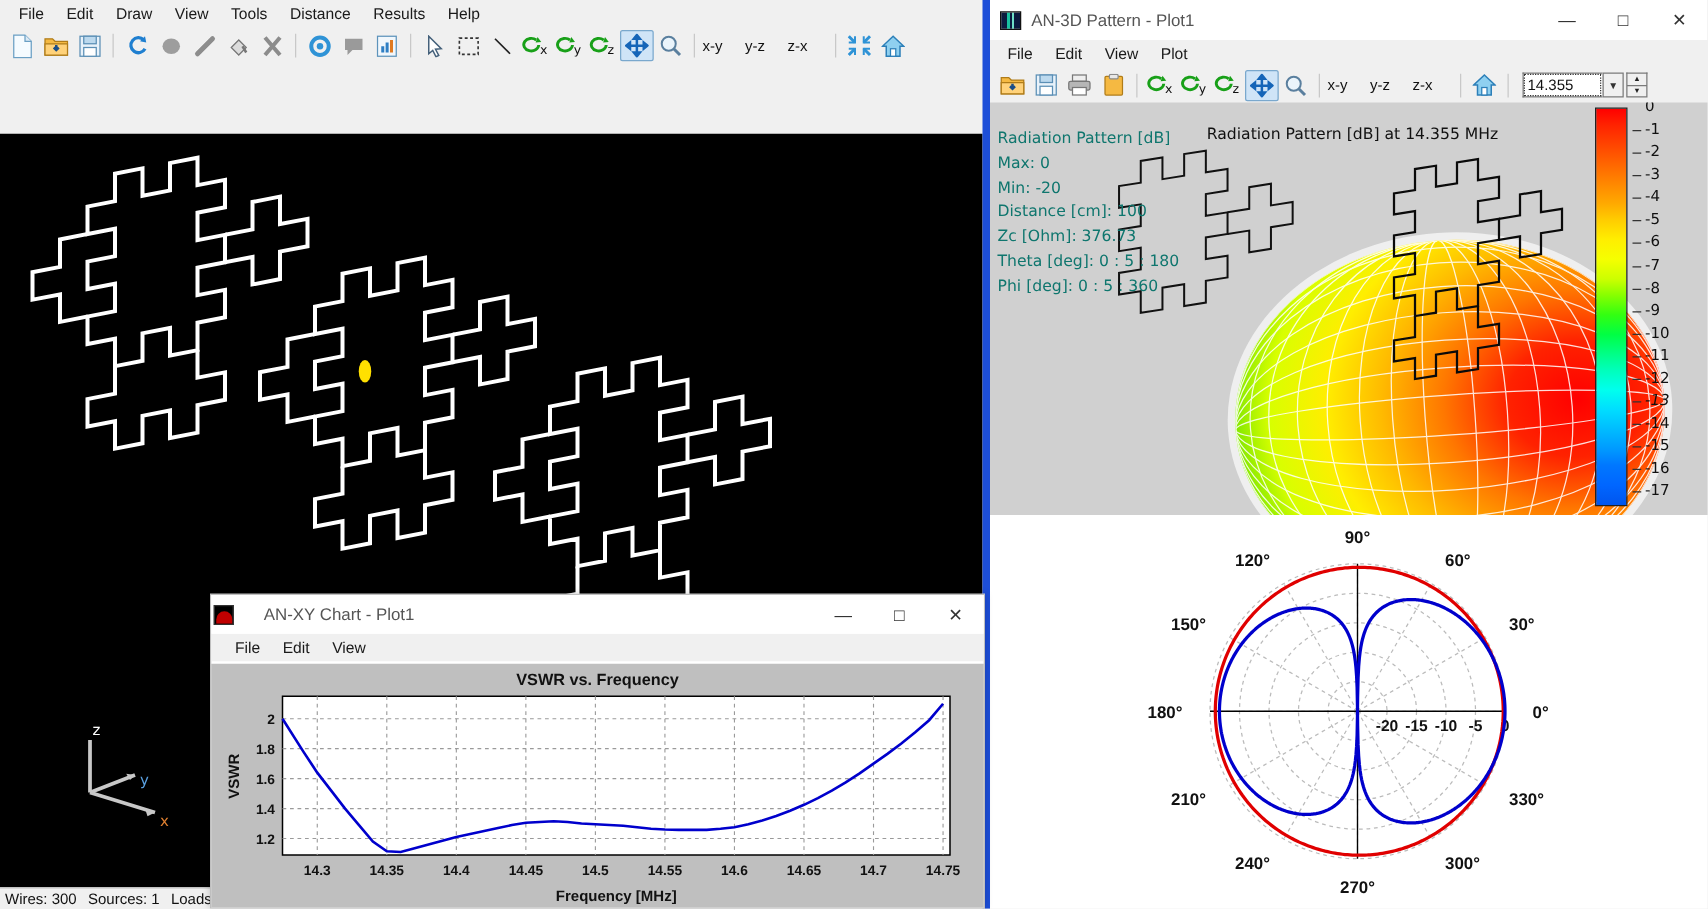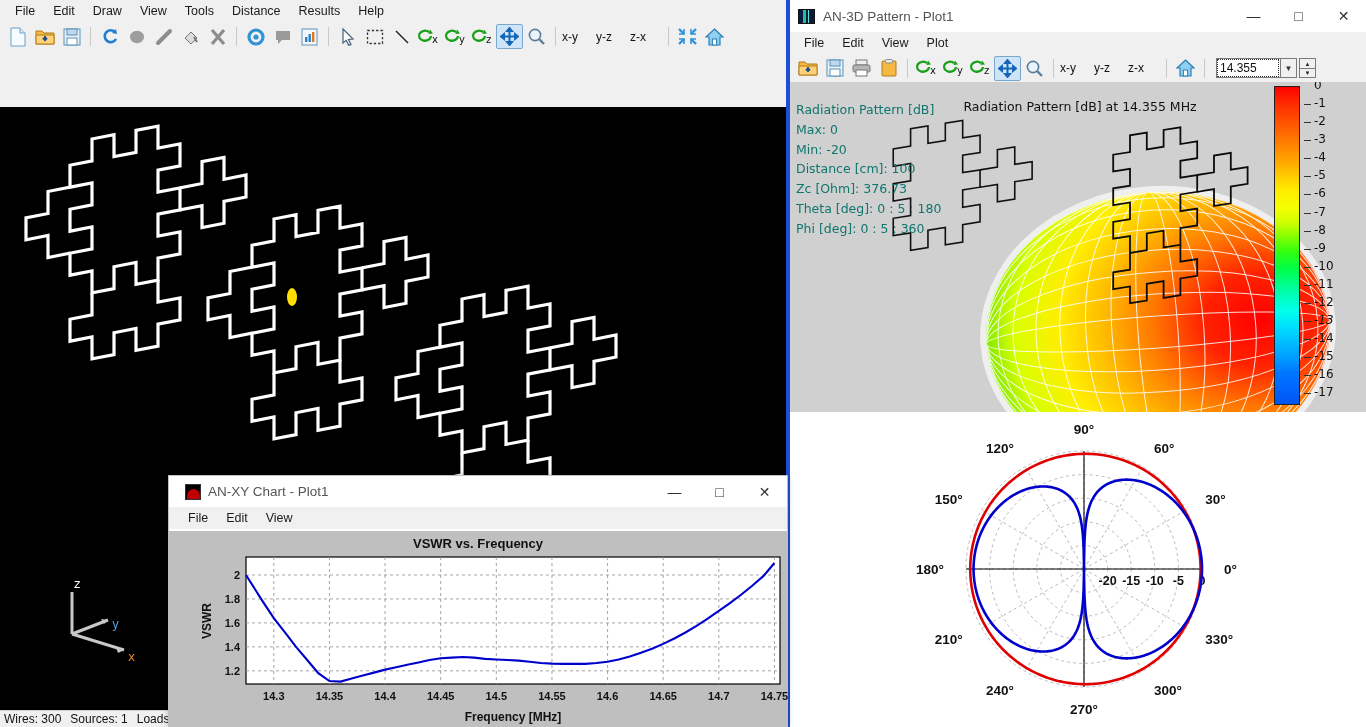--- a/index.html
+++ b/index.html
@@ -66,21 +66,21 @@
   }
   .mw-statusbar {
     position: absolute; left: 0; top: 710px; width: 788px; height: 17px;
     background: #f0f0f0; border-top: 1px solid #d0d0d0;
     font-size: 12px; color: #111; display: flex; align-items: center; padding-left: 4px; gap: 9px;
   }
 
   
   #win3d {
     position: absolute; left: 786px; top: 0; width: 580px; height: 727px;
-    background: #f0f0f0; border-left: 4px solid #1d4ed8;
+    background: #f0f0f0; border-left: 6px solid #1d4ed8;
   }
   .w-titlebar {
     height: 32px; background: #ffffff; display: flex; align-items: center;
     padding-left: 8px; gap: 8px; position: relative;
   }
   .w-title-text { font-size: 13.5px; color: #555; }
   .w-btns { position: absolute; right: 0; top: 0; height: 32px; display: flex; }
   .w-btn {
     width: 45px; height: 32px; display: flex; align-items: center; justify-content: center;
     color: #333; font-size: 14px; cursor: default;
@@ -157,30 +157,30 @@
     font-weight: bold; line-height: 21.5px; font-family: "Liberation Sans", sans-serif;
   }
 
   
   #winxy {
     position: absolute; left: 168px; top: 475px; width: 620px; height: 252px;
     background: #fff; border: 1px solid #bfbfbf; box-shadow: 0 0 6px rgba(0,0,0,.22);
   }
   .xy-titlebar {
     height: 31px; background: #ffffff; display: flex; align-items: center;
-    padding-left: 16px; gap: 7px; position: relative;
+    padding-left: 2px; gap: 24px; position: relative;
   }
   .xy-icon {
     width: 16px; height: 16px; background: #000; border: 1px solid #333;
     display:flex; align-items:flex-end; justify-content:center; overflow:hidden;
   }
   .xy-icon i { display:block; width:13px; height:10px; background:#c00000;
      border-radius: 7px 7px 0 0; }
   #xy-chart-area {
-    position: absolute; left: 0; top: 55px; width: 618px; height: 195px; background: #bfbfbf; padding-left: 20px;
+    position: absolute; left: 0; top: 55px; width: 618px; height: 195px; background: #bfbfbf;
   }
   .xy-chart-title {
     position:absolute; left:0; right:0; top: 5px; text-align:center;
     font-size: 13px; font-weight: bold; color: #111;
   }
   svg { display: block; }
 </style>
 </head>
 <body>
 <div id="root">

